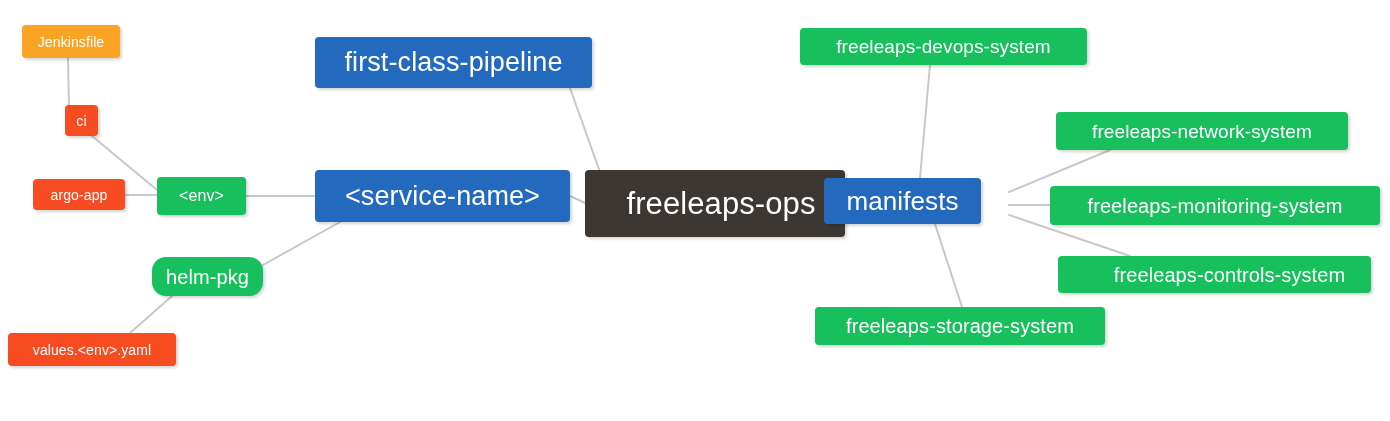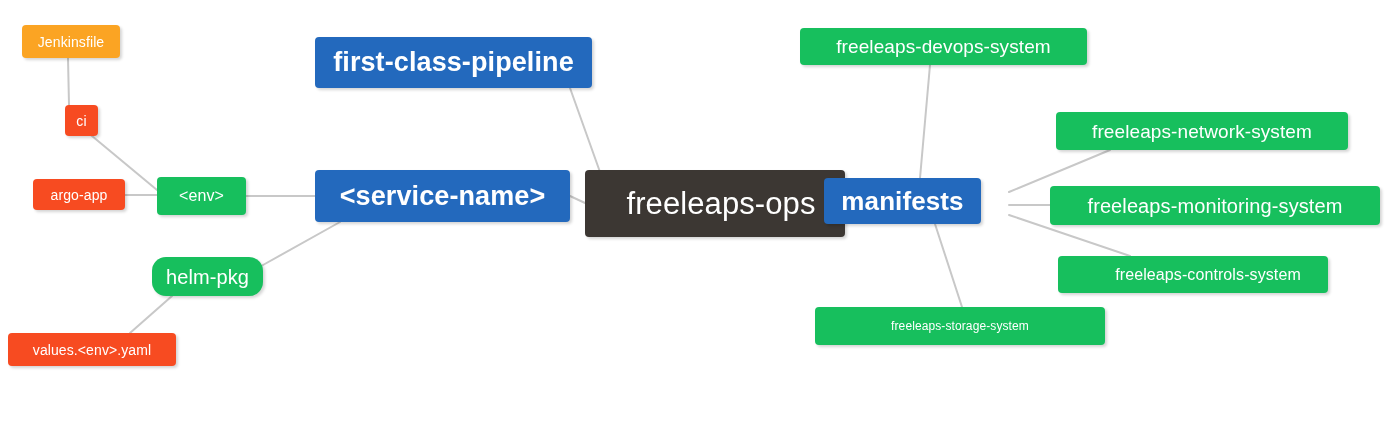--- a/index.html
+++ b/index.html
@@ -39,21 +39,21 @@
     line-height: 1;
     box-shadow: 2px 2px 3px rgba(0,0,0,0.17);
     letter-spacing: 0.1px;
   }
   .node-label {
     display: block;
     white-space: nowrap;
   }
   
   .n-root   { background: #3c3733; }
-  .n-blue   { background: #2369bd; font-weight: bold; }
+  .n-blue   { background: #2369bd; }
   .n-green  { background: #17bf5d; }
   .n-red    { background: #f74b21; }
   .n-orange { background: #fba423; }
 </style>
 </head>
 <body>
 
 <div id="mindmap">
   <svg id="edge-layer" viewBox="0 0 1390 421" width="1390" height="421" aria-hidden="true">
       <line x1="585" y1="203" x2="570" y2="196" stroke="#c8c8c8" stroke-width="2" stroke-linecap="round"></line>
@@ -104,20 +104,20 @@
       </div>
       <div class="node n-green" style="left: 800px; top: 28px; width: 287px; height: 37px; font-size: 19px;">
         <span class="node-label">freeleaps-devops-system</span>
       </div>
       <div class="node n-green" style="left: 1056px; top: 112px; width: 292px; height: 38px; font-size: 19px;">
         <span class="node-label">freeleaps-network-system</span>
       </div>
       <div class="node n-green" style="left: 1050px; top: 186px; width: 330px; height: 39px; font-size: 20px;">
         <span class="node-label">freeleaps-monitoring-system</span>
       </div>
-      <div class="node n-green" style="left: 1058px; top: 256px; width: 270px; height: 37px; font-size: 16px; padding-left: 30px;">
+      <div class="node n-green" style="left: 1058px; top: 256px; width: 313px; height: 37px; font-size: 20px; padding-left: 30px;">
         <span class="node-label">freeleaps-controls-system</span>
       </div>
-      <div class="node n-green" style="left: 815px; top: 307px; width: 290px; height: 38px; font-size: 12px;">
+      <div class="node n-green" style="left: 815px; top: 307px; width: 290px; height: 38px; font-size: 20px;">
         <span class="node-label">freeleaps-storage-system</span>
       </div>
     </div>
 </div>
 
 </body></html>

